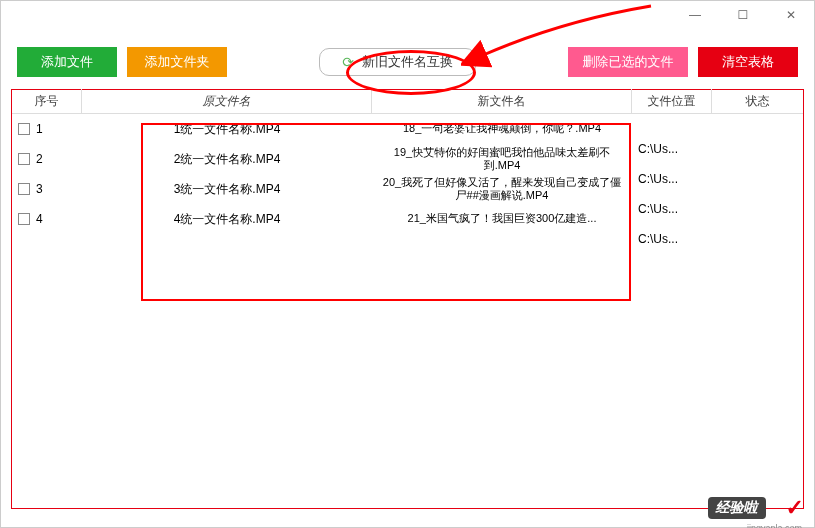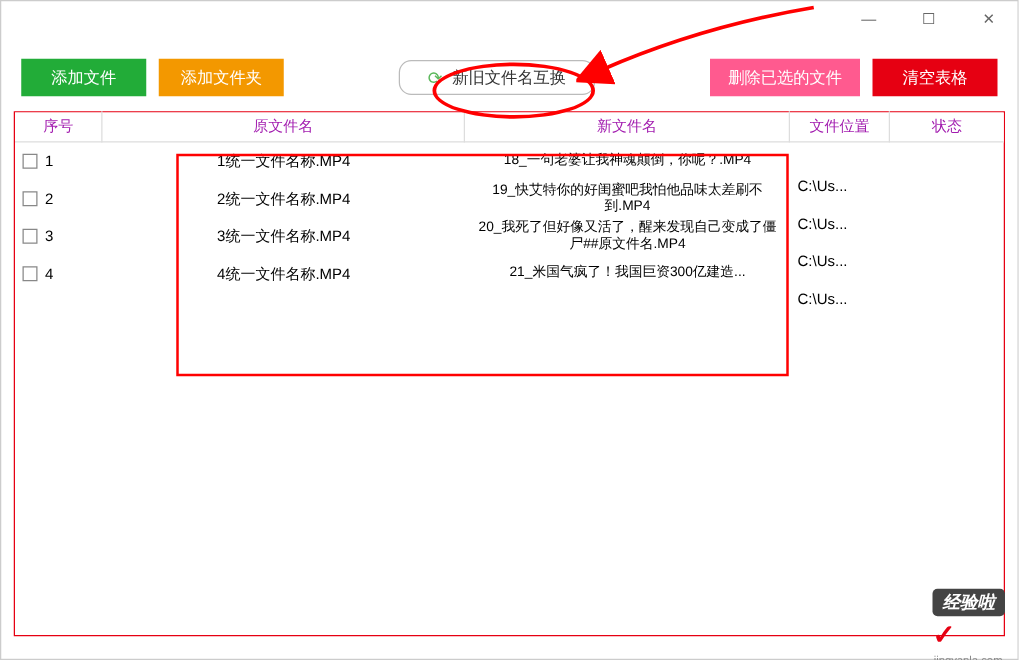--- a/index.html
+++ b/index.html
@@ -10,39 +10,39 @@
 .toolbar { height: 38px; display: flex; align-items: center; padding: 0 16px; gap: 10px; margin-top: 14px; }
 .btn { height: 30px; padding: 0 9px; color: #fff; border: none; display: flex; align-items: center; justify-content: center; font-size: 13px; cursor: pointer; }
 .btn-green { background: #22ac38; min-width: 100px; }
 .btn-orange { background: #f39800; min-width: 100px; }
 .btn-swap { background: #fff; border: 1px solid #bbb; border-radius: 10px; color: #333; font-size: 13px; padding: 0 22px; display: flex; align-items: center; gap: 8px; height: 28px; }
 .btn-pink { background: #ff5a8f; min-width: 120px; text-align: center; }
 .btn-red { background: #e60012; min-width: 100px; }
 .spacer { flex: 1; }
 .table-wrap { margin: 8px 10px 0 10px; border: 1px solid #e60012; height: 420px; position: relative; }
 .thead { display: flex; background: #fff; border-bottom: 1px solid #ddd; height: 24px; align-items: center; }
-.th { border-right: 1px solid #ddd; padding: 4px 6px; text-align: center; font-size: 12px; color: #a21caf; }
+.th { border-right: 1px solid #ddd; padding: 4px 6px; text-align: center; font-size: 12px; color: #404040; }
 .col-seq { width: 70px; }
-.col-old { width: 290px; }
+.col-old { width: 290px; font-style: italic; }
 .col-new { width: 260px; }
 .col-path { width: 80px; }
 .col-status { flex: 1; border-right: none; }
 .tr { display: flex; height: 30px; align-items: center; border-bottom: 0px solid #eee; }
 .td { padding: 2px 6px; font-size: 12px; color: #000; overflow: hidden; white-space: nowrap; text-overflow: ellipsis; }
 .td-seq { width: 70px; display: flex; align-items: center; gap: 6px; }
 .td-old { width: 290px; text-align: center; }
 .td-new { width: 260px; text-align: center; white-space: normal; line-height: 1.2; font-size: 11px; display: flex; align-items: center; justify-content: center; height: 100%; }
 .td-path { width: 80px; margin-top: 39px; }
 .td-status { flex: 1; }
 .chk { width: 12px; height: 12px; border: 1px solid #888; display: inline-block; }
 .red-box { position: absolute; border: 2px solid #ff0000; pointer-events: none; }
 .highlight-box { left: 140px; top: 122px; width: 490px; height: 178px; }
 .ellipse { position: absolute; border: 3px solid #ff0000; border-radius: 50%; width: 130px; height: 45px; left: 345px; top: 49px; pointer-events: none; }
 .arrow-svg { position: absolute; left: 460px; top: 0px; pointer-events: none; }
-.watermark { position: absolute; right: 10px; bottom: 6px; display: flex; align-items: flex-start; gap: 2px; flex-direction: column; }
+.watermark { position: absolute; right: 10px; bottom: 6px; display: flex; align-items: center; gap: 20px; }
 .wm-badge { background: #444; color: #fff; font-size: 14px; font-weight: bold; padding: 2px 8px; border-radius: 4px; font-style: italic; }
 .wm-check { color: #e60012; font-size: 22px; font-weight: bold; }
 .wm-url { position: absolute; right: 12px; bottom: -6px; font-size: 9px; color: #888; }
 .swap-icon { color: #5cb85c; font-size: 14px; }
 </style>
 </head>
 <body>
 
 <div class="window">
 
@@ -93,21 +93,21 @@
       <div class="td td-new">19_快艾特你的好闺蜜吧我怕他品味太差刷不到.MP4</div>
       <div class="td td-path">C:\Us...</div>
       <div class="td td-status"></div>
     </div>
     <div class="tr">
       <div class="td td-seq">
           <span class="chk"></span>
           <span>3</span>
         </div>
       <div class="td td-old">3统一文件名称.MP4</div>
-      <div class="td td-new">20_我死了但好像又活了，醒来发现自己变成了僵尸##原文件名.MP4</div>
+      <div class="td td-new">20_我死了但好像又活了，醒来发现自己变成了僵尸##漫画解说.MP4</div>
       <div class="td td-path">C:\Us...</div>
       <div class="td td-status"></div>
     </div>
     <div class="tr">
       <div class="td td-seq">
           <span class="chk"></span>
           <span>4</span>
         </div>
       <div class="td td-old">4统一文件名称.MP4</div>
       <div class="td td-new">21_米国气疯了！我国巨资300亿建造...</div>

